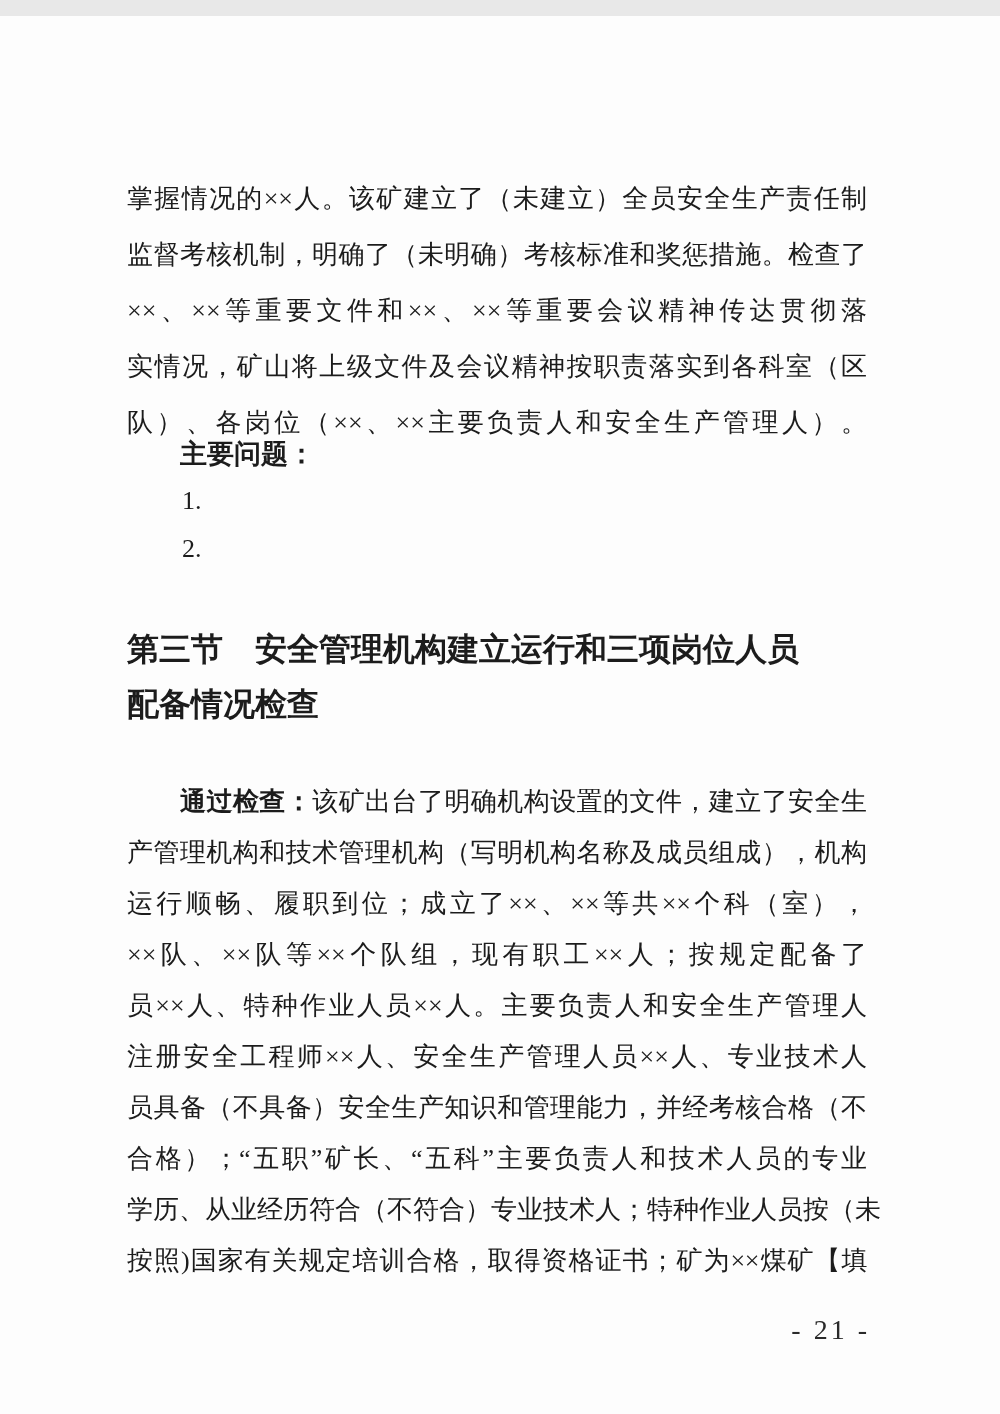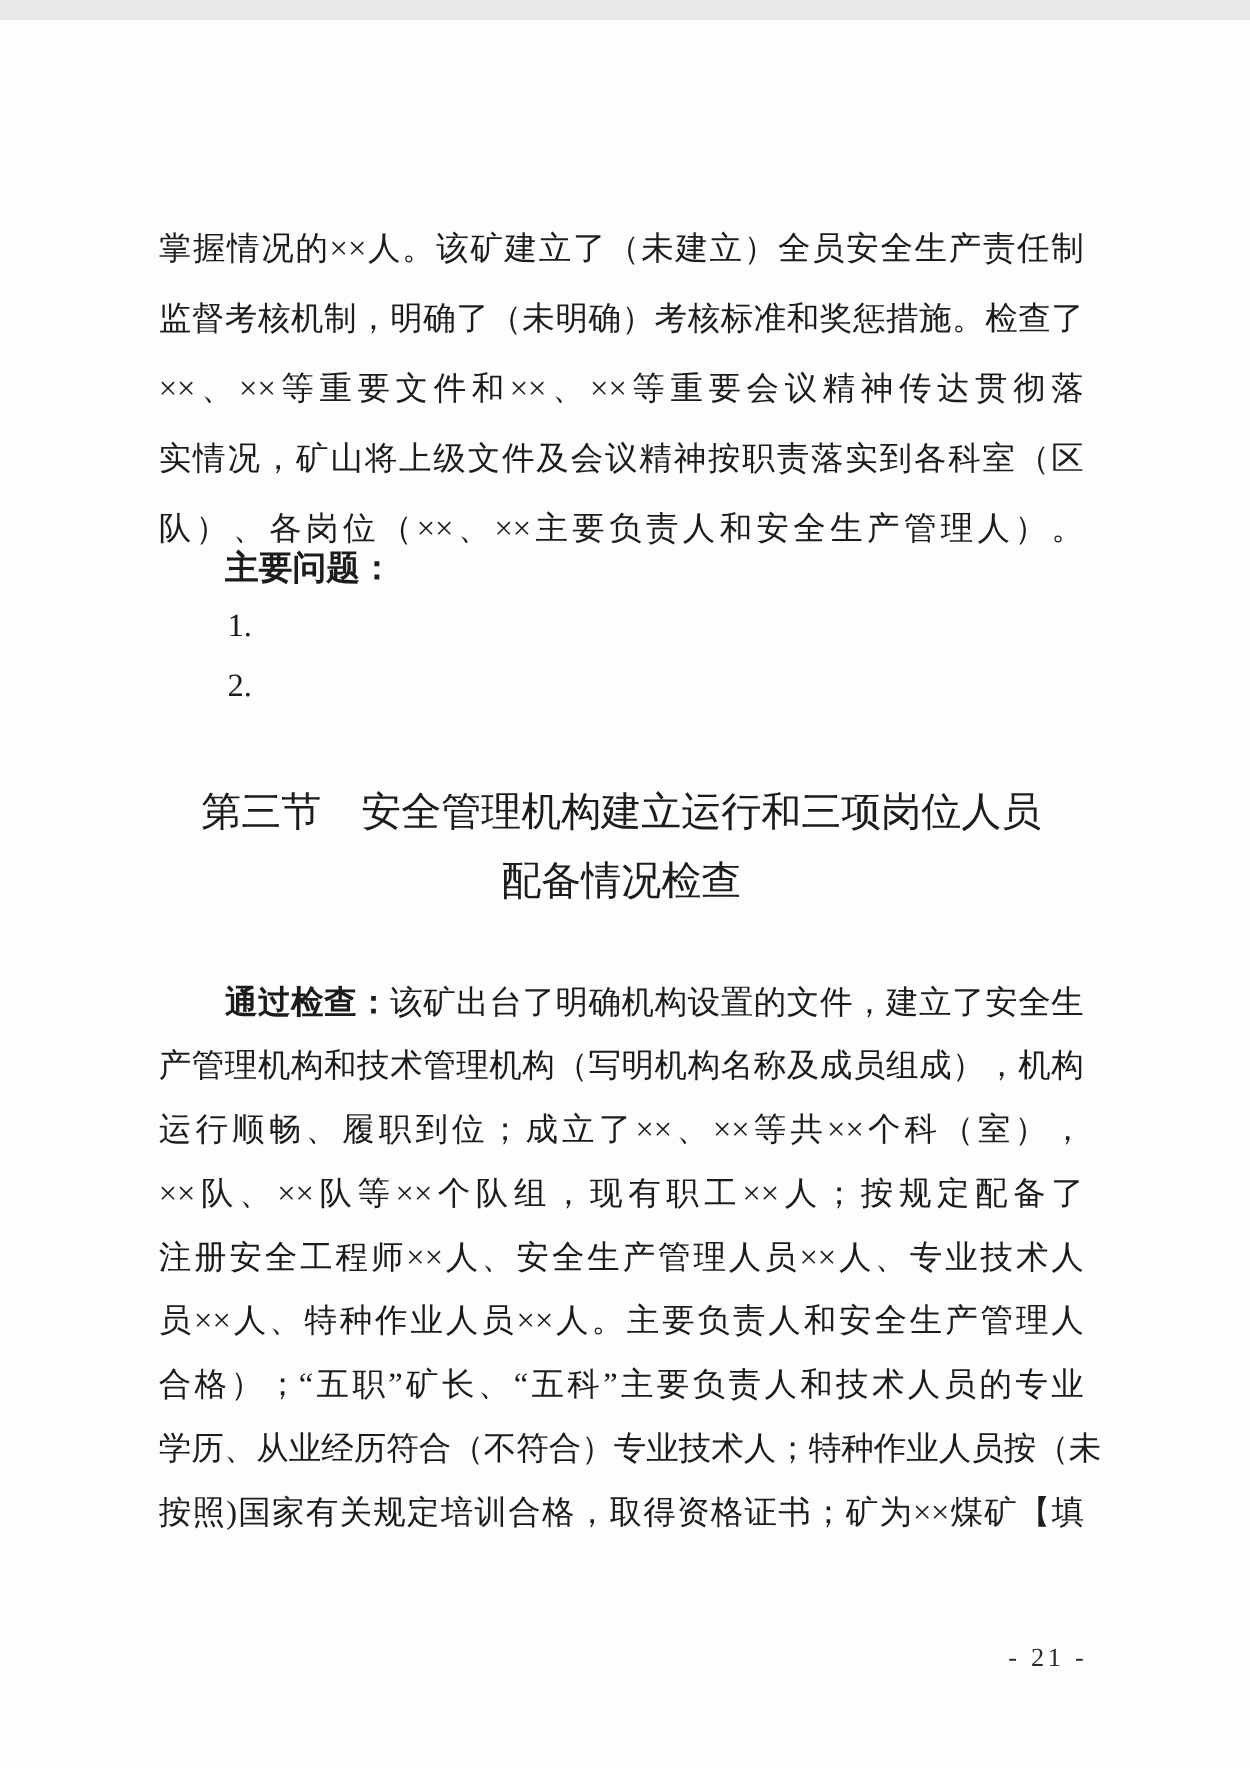--- a/index.html
+++ b/index.html
@@ -55,31 +55,30 @@
     line-height: 56px;
   }
   .list-item-1 { top: 457px; }
   .list-item-2 { top: 505px; }
 
   .section-heading {
     position: absolute;
     left: 127px;
     top: 606px;
     width: 740px;
-    text-align: center;
     font-size: 32px;
-    font-weight: 400;
+    font-weight: 700;
     line-height: 55px;
   }
 
   .page-number {
     position: absolute;
     top: 1298px;
     right: 130px;
-    font-size: 21px;
+    font-size: 28px;
     letter-spacing: 3px;
     color: #2a2a2a;
   }
 </style>
 </head>
 <body>
 
 <div class="page">
 
   <div class="block para1" style="top:155px">
@@ -99,22 +98,23 @@
     <div>配备情况检查</div>
   </div>
 
   <div class="block para2" style="top:760px">
     <div class="line indent">
       <span class="bold">通过检查：</span><span>该矿出台了明确机构设置的文件，建立了安全生</span>
     </div>
     <div class="line">产管理机构和技术管理机构（写明机构名称及成员组成），机构</div>
     <div class="line">运行顺畅、履职到位；成立了××、××等共××个科（室），</div>
     <div class="line">××队、××队等××个队组，现有职工××人；按规定配备了</div>
+    <div class="line">员××人、特种作业人员××人。主要负责人和安全生产管理人</div>
     <div class="line">注册安全工程师××人、安全生产管理人员××人、专业技术人</div>
-    <div class="line">员××人、特种作业人员××人。主要负责人和安全生产管理人</div>
+    <div class="line">员具备（不具备）安全生产知识和管理能力，并经考核合格（不</div>
     <div class="line">合格）；“五职”矿长、“五科”主要负责人和技术人员的专业</div>
     <div class="line">学历、从业经历符合（不符合）专业技术人；特种作业人员按（未</div>
     <div class="line squeeze">按照)国家有关规定培训合格，取得资格证书；矿为××煤矿【填</div>
   </div>
 
   <div class="page-number">- 21 -</div>
 
 </div>
 
 </body></html>

